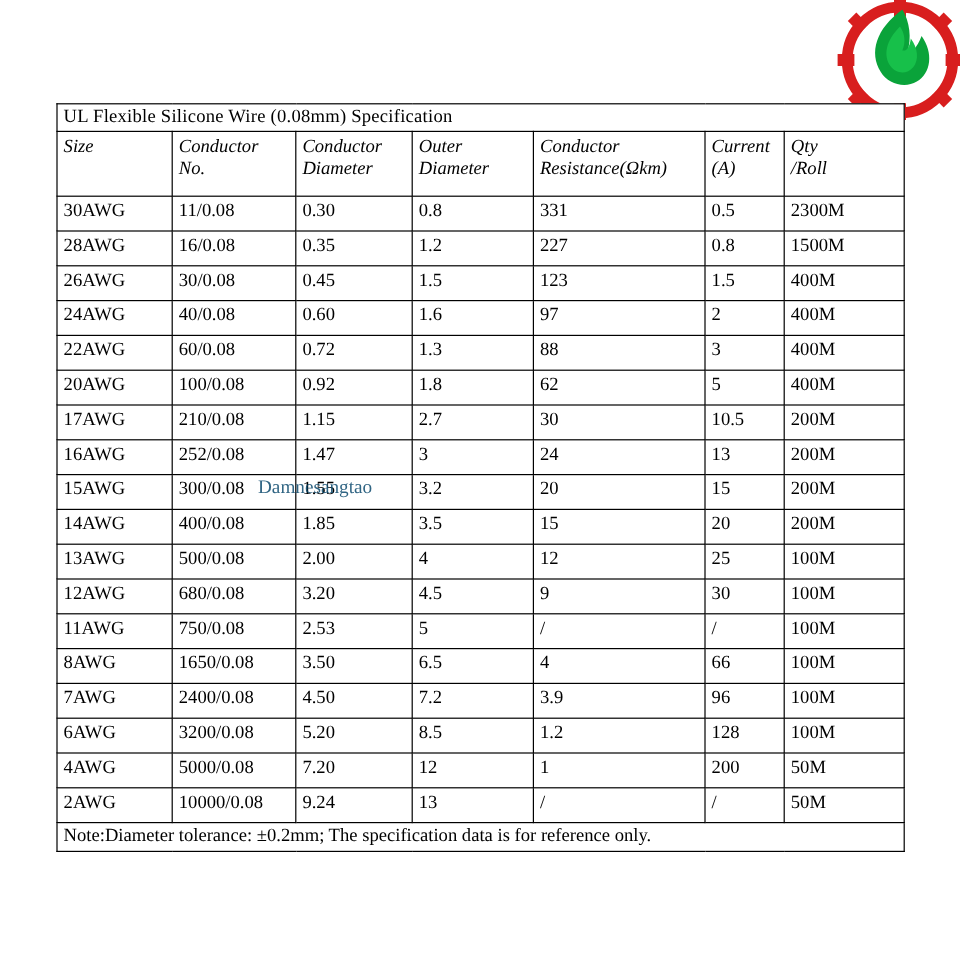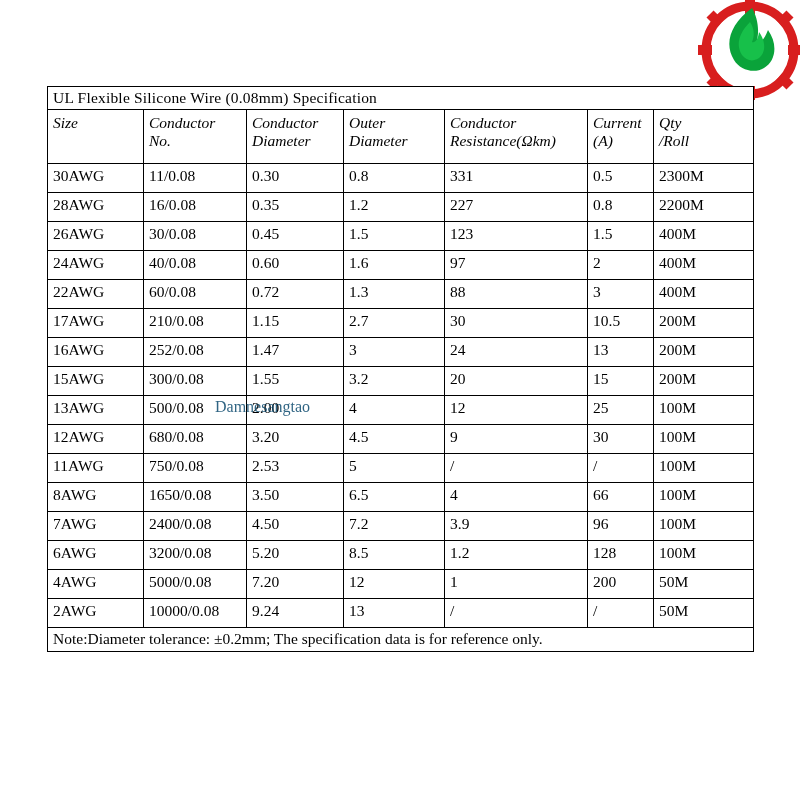--- a/index.html
+++ b/index.html
@@ -174,21 +174,21 @@
         <td>0.5</td>
         <td>2300M</td>
       </tr>
       <tr class="data-row">
         <td>28AWG</td>
         <td>16/0.08</td>
         <td>0.35</td>
         <td>1.2</td>
         <td>227</td>
         <td>0.8</td>
-        <td>2200M</td>
+        <td>1500M</td>
       </tr>
       <tr class="data-row">
         <td>26AWG</td>
         <td>30/0.08</td>
         <td>0.45</td>
         <td>1.5</td>
         <td>123</td>
         <td>1.5</td>
         <td>400M</td>
       </tr>
@@ -204,20 +204,29 @@
       <tr class="data-row">
         <td>22AWG</td>
         <td>60/0.08</td>
         <td>0.72</td>
         <td>1.3</td>
         <td>88</td>
         <td>3</td>
         <td>400M</td>
       </tr>
       <tr class="data-row">
+        <td>20AWG</td>
+        <td>100/0.08</td>
+        <td>0.92</td>
+        <td>1.8</td>
+        <td>62</td>
+        <td>5</td>
+        <td>400M</td>
+      </tr>
+      <tr class="data-row">
         <td>17AWG</td>
         <td>210/0.08</td>
         <td>1.15</td>
         <td>2.7</td>
         <td>30</td>
         <td>10.5</td>
         <td>200M</td>
       </tr>
       <tr class="data-row">
         <td>16AWG</td>
@@ -231,20 +240,29 @@
       <tr class="data-row">
         <td>15AWG</td>
         <td>300/0.08</td>
         <td>1.55</td>
         <td>3.2</td>
         <td>20</td>
         <td>15</td>
         <td>200M</td>
       </tr>
       <tr class="data-row">
+        <td>14AWG</td>
+        <td>400/0.08</td>
+        <td>1.85</td>
+        <td>3.5</td>
+        <td>15</td>
+        <td>20</td>
+        <td>200M</td>
+      </tr>
+      <tr class="data-row">
         <td>13AWG</td>
         <td>500/0.08</td>
         <td>2.00</td>
         <td>4</td>
         <td>12</td>
         <td>25</td>
         <td>100M</td>
       </tr>
       <tr class="data-row">
         <td>12AWG</td>

